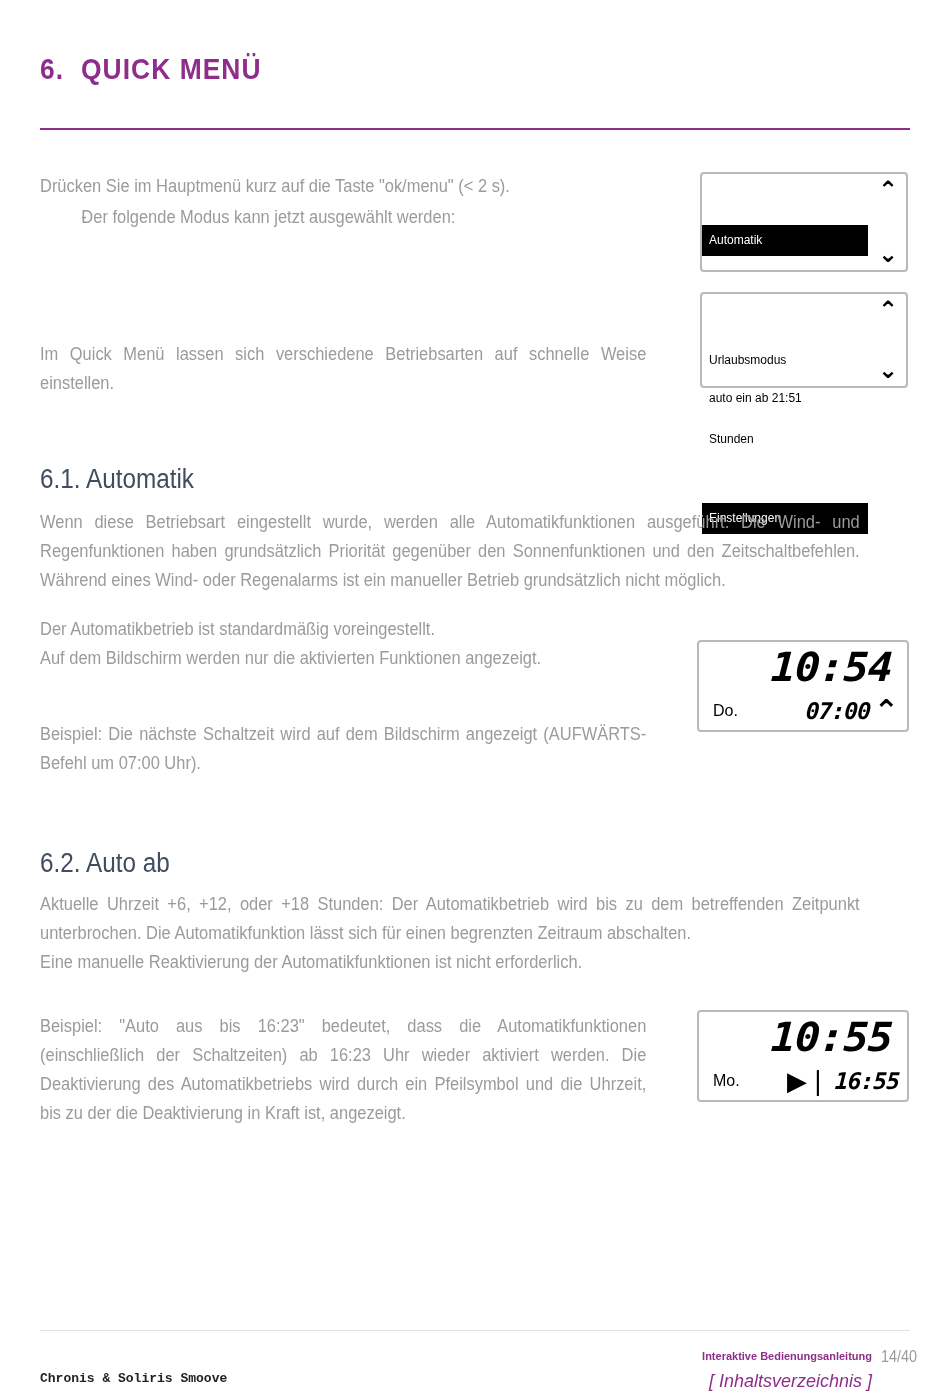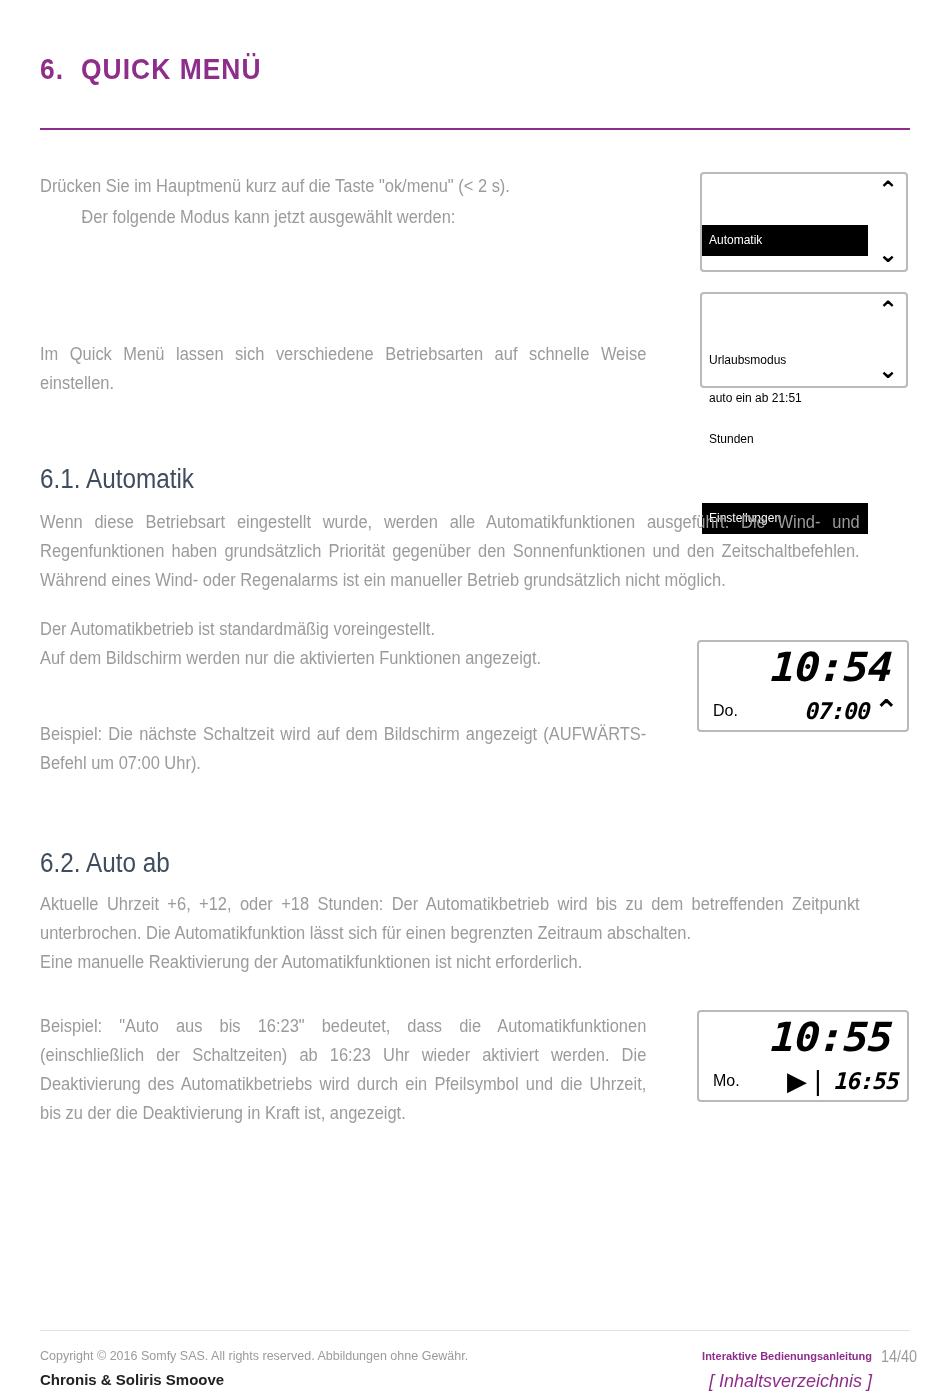--- a/index.html
+++ b/index.html
@@ -230,22 +230,22 @@
     top: 1349px;
     font-family: "Liberation Sans", sans-serif;
     font-size: 12.5px;
     color: #9b9b9b;
     white-space: nowrap;
   }
   .footer-product {
     position: absolute;
     left: 40px;
     top: 1371px;
-    font-family: Liberation Sans, sans-serif;
-    font-size: 15px;
+    font-family: Liberation Mono, monospace;
+    font-size: 13px;
     font-weight: bold;
     color: #222222;
     white-space: nowrap;
   }
   .footer-manual {
     position: absolute;
     right: 78px;
     top: 1350px;
     font-family: "Liberation Sans", sans-serif;
     font-size: 11px;
@@ -336,19 +336,18 @@
     <div class="clock-main">10:55</div>
     <div class="clock-bottom">
       <span class="clock-day">Mo.</span>
       <span class="clock-spacer"></span>
       <span class="play-glyph">▶❘</span>
       <span class="clock-sub">16:55</span>
     </div>
   </div>
 
   <div class="footer-rule"></div>
-  <div class="footer-copy">Copyright © 2016 Somfy SAS. All rights reserved. Abbildungen ohne Gewähr.</div>
   <div class="footer-product">Chronis &amp; Soliris Smoove</div>
   <div class="footer-manual">Interaktive Bedienungsanleitung</div>
   <div class="footer-page">14/40</div>
   <div class="footer-toc">[ Inhaltsverzeichnis ]</div>
 
 </div>
 
 </body></html>

